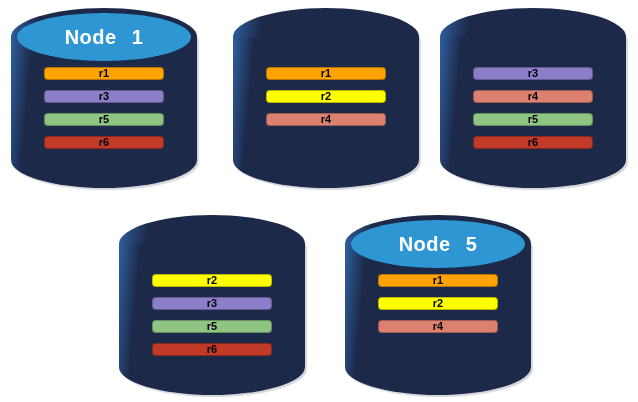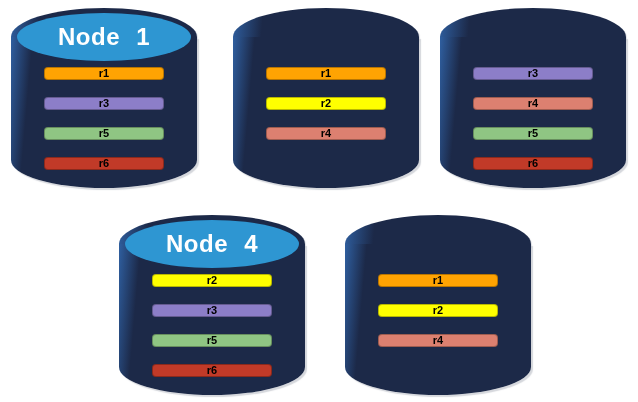--- a/index.html
+++ b/index.html
@@ -38,28 +38,28 @@
   .cyl-top {
     position: absolute; left: 6px; top: 5px;
     width: 174px; height: 48px;
     background: var(--blue);
     border-radius: 50%;
     display: flex; align-items: center; justify-content: center;
   }
   .node-label {
     color: #ffffff;
     font-weight: 700;
-    font-size: 24px;
+    font-size: 20px;
     letter-spacing: 0.5px;
     word-spacing: 9px;
   }
   .bars {
     position: absolute; left: 33px; top: 59px;
     width: 120px;
-    display: flex; flex-direction: column; gap: 17px; text-align: center;
+    display: flex; flex-direction: column; gap: 10px; text-align: center;
   }
   .bar {
     height: 13px;
     border-radius: 4px;
     border: 1px solid rgba(0,0,0,0.28);
     box-sizing: border-box;
     display: flex; align-items: center; justify-content: center;
   }
   .bar-label {
     font-size: 11px;
@@ -126,42 +126,42 @@
         </div>
         <div class="bar" style="background: rgb(193, 58, 40);">
           <span class="bar-label">r6</span>
         </div>
       </div>
     </div>
 
     <div class="cylinder pos-3">
       <div class="cyl-rim"></div>
       <div class="cyl-body"></div>
-      <div class="cyl-top">
-        <span class="node-label">Node 4</span>
-      </div>
       <div class="bars">
         <div class="bar" style="background: rgb(255, 255, 0);">
           <span class="bar-label">r2</span>
         </div>
         <div class="bar" style="background: rgb(140, 126, 200);">
           <span class="bar-label">r3</span>
         </div>
         <div class="bar" style="background: rgb(143, 197, 131);">
           <span class="bar-label">r5</span>
         </div>
         <div class="bar" style="background: rgb(193, 58, 40);">
           <span class="bar-label">r6</span>
         </div>
       </div>
     </div>
 
     <div class="cylinder pos-4">
       <div class="cyl-rim"></div>
       <div class="cyl-body"></div>
+      <div class="cyl-top">
+        <span class="node-label">Node 5</span>
+      </div>
       <div class="bars">
         <div class="bar" style="background: rgb(255, 163, 2);">
           <span class="bar-label">r1</span>
         </div>
         <div class="bar" style="background: rgb(255, 255, 0);">
           <span class="bar-label">r2</span>
         </div>
         <div class="bar" style="background: rgb(220, 128, 112);">
           <span class="bar-label">r4</span>
         </div>

